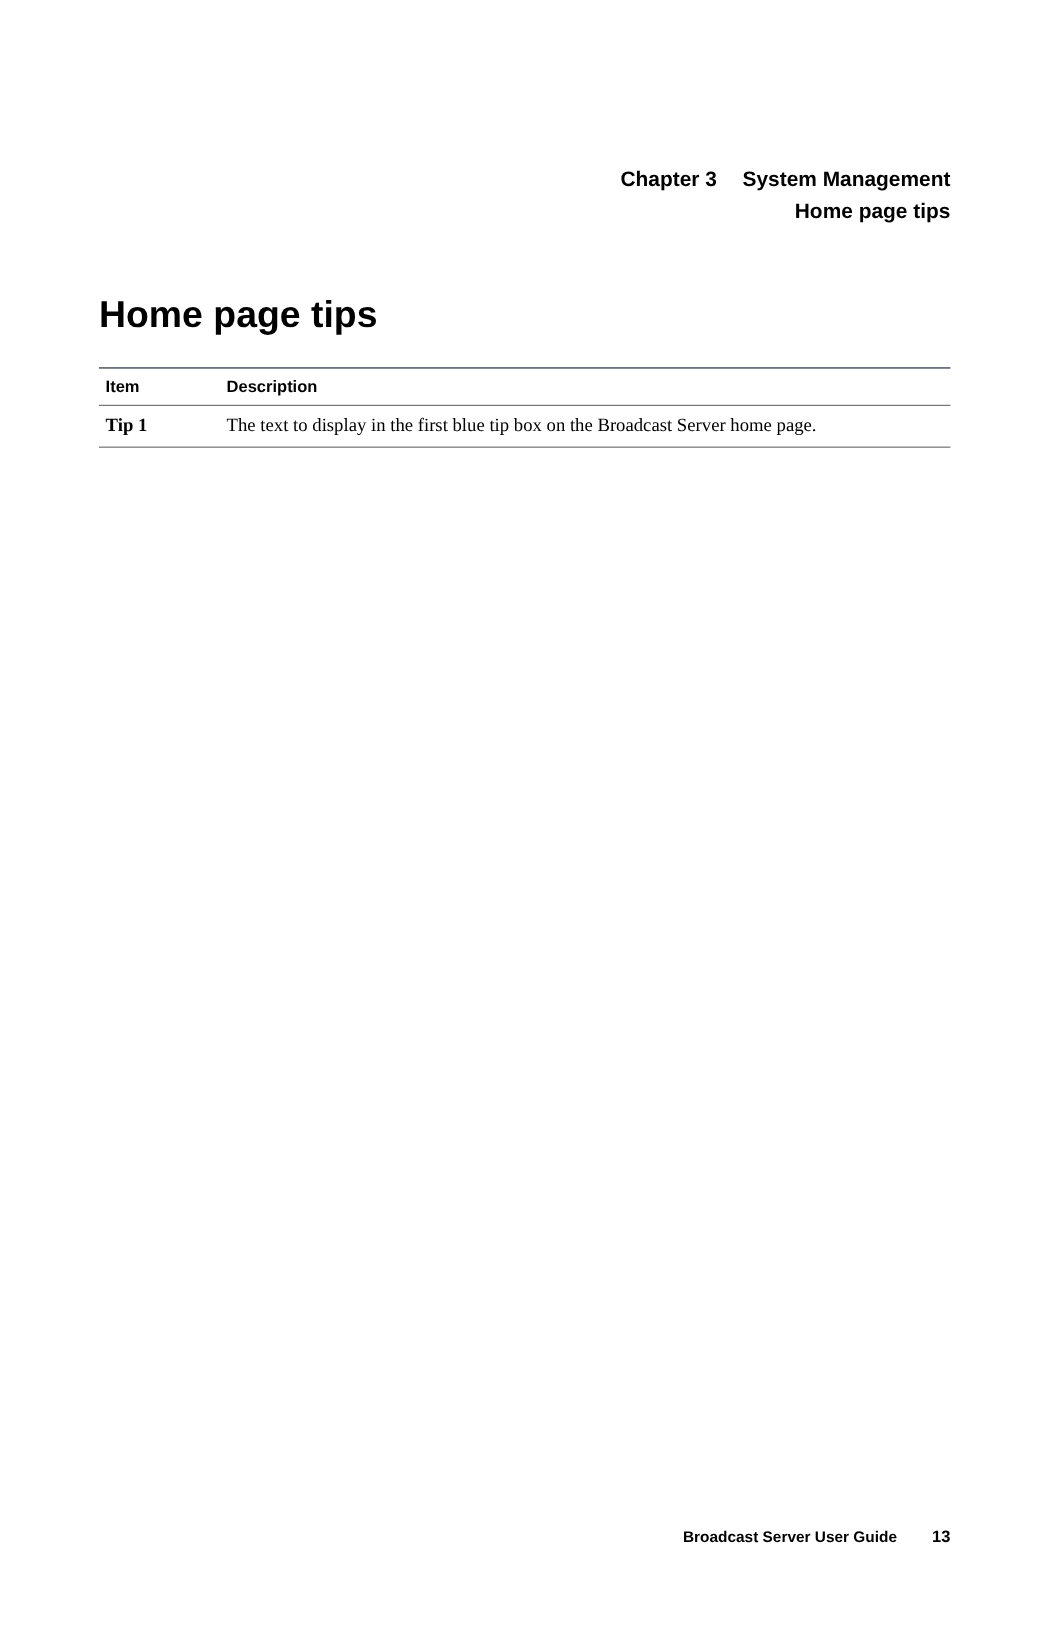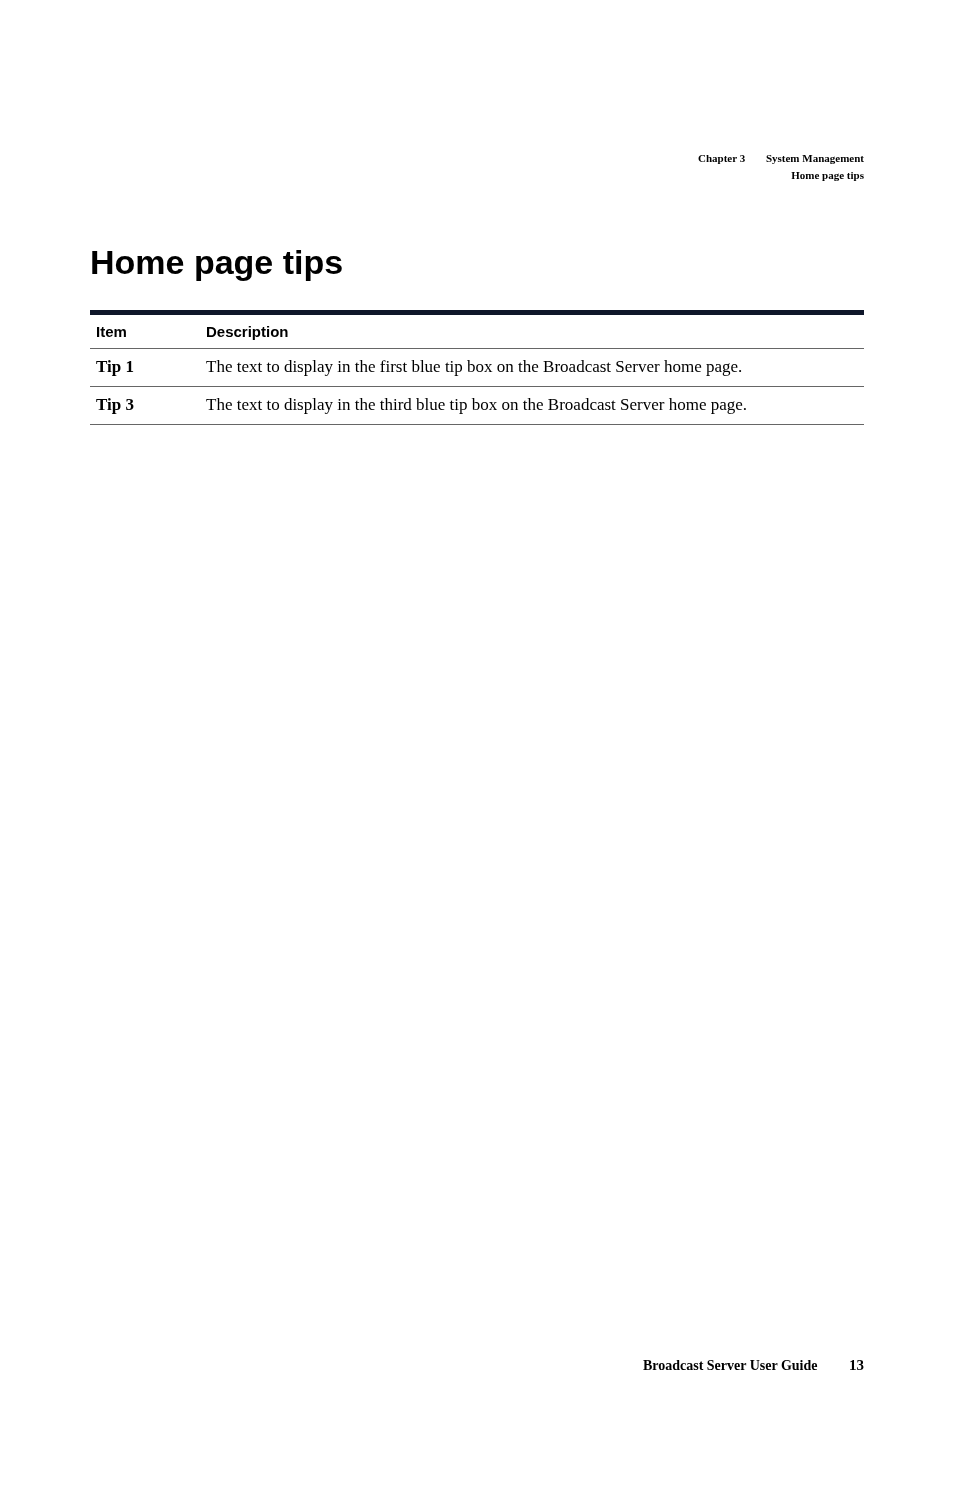--- a/index.html
+++ b/index.html
@@ -10,22 +10,22 @@
     color: #000;
     position: relative;
   }
   .page {
     padding: 150px 90px 60px 90px;
     height: 100%;
     position: relative;
   }
   .header-block {
     text-align: right;
-    font-family: Liberation Serif, serif;
-    font-size: 11px;
+    font-family: Liberation Sans, sans-serif;
+    font-size: 19px;
     font-weight: bold;
     line-height: 1.5;
     margin-bottom: 60px;
   }
   .header-line1 .chapter-label { margin-right: 18px; }
   h1.section-title {
     font-family: Arial, Helvetica, sans-serif;
     font-size: 34px;
     font-weight: bold;
     margin-bottom: 28px;
@@ -33,41 +33,41 @@
   table.tips {
     width: 100%;
     border-collapse: collapse;
     font-size: 17px;
   }
   table.tips th {
     font-family: Arial, Helvetica, sans-serif;
     font-weight: bold;
     text-align: left;
     padding: 8px 6px;
-    border-top: 5px solid #0f172a;
+    border-top: 1px solid #0f172a;
     border-bottom: 1px solid #666;
     font-size: 15px;
   }
   table.tips td {
     padding: 7px 6px;
     border-bottom: 1px solid #666;
     vertical-align: top;
     line-height: 1.35;
   }
   table.tips td.item-cell {
     font-weight: bold;
     width: 110px;
     font-family: Georgia, 'Times New Roman', serif;
     margin-left: 31px;
   }
   .footer {
     position: absolute;
-    bottom: 126px;
+    bottom: 94px;
     right: 90px;
-    font-family: Liberation Serif, serif;
+    font-family: Liberation Sans, sans-serif;
     font-size: 14px;
     font-weight: bold;
   }
   .footer .page-num {
     display: inline-block;
     margin-left: 28px;
     font-size: 15px;
   }
 </style>
 </head>
@@ -90,24 +90,20 @@
       <tr>
         <th>Item</th>
         <th>Description</th>
       </tr>
     </thead>
     <tbody>
       <tr>
         <td class="item-cell">Tip 1</td>
         <td>The text to display in the first blue tip box on the Broadcast Server home page.</td>
       </tr>
-      <tr>
-        <td class="item-cell">Tip 3</td>
-        <td>The text to display in the third blue tip box on the Broadcast Server home page.</td>
-      </tr>
     </tbody>
   </table>
 
   <div class="footer">
     <span>Broadcast Server User Guide</span>
     <span class="page-num">13</span>
   </div>
 
 </div>
 

